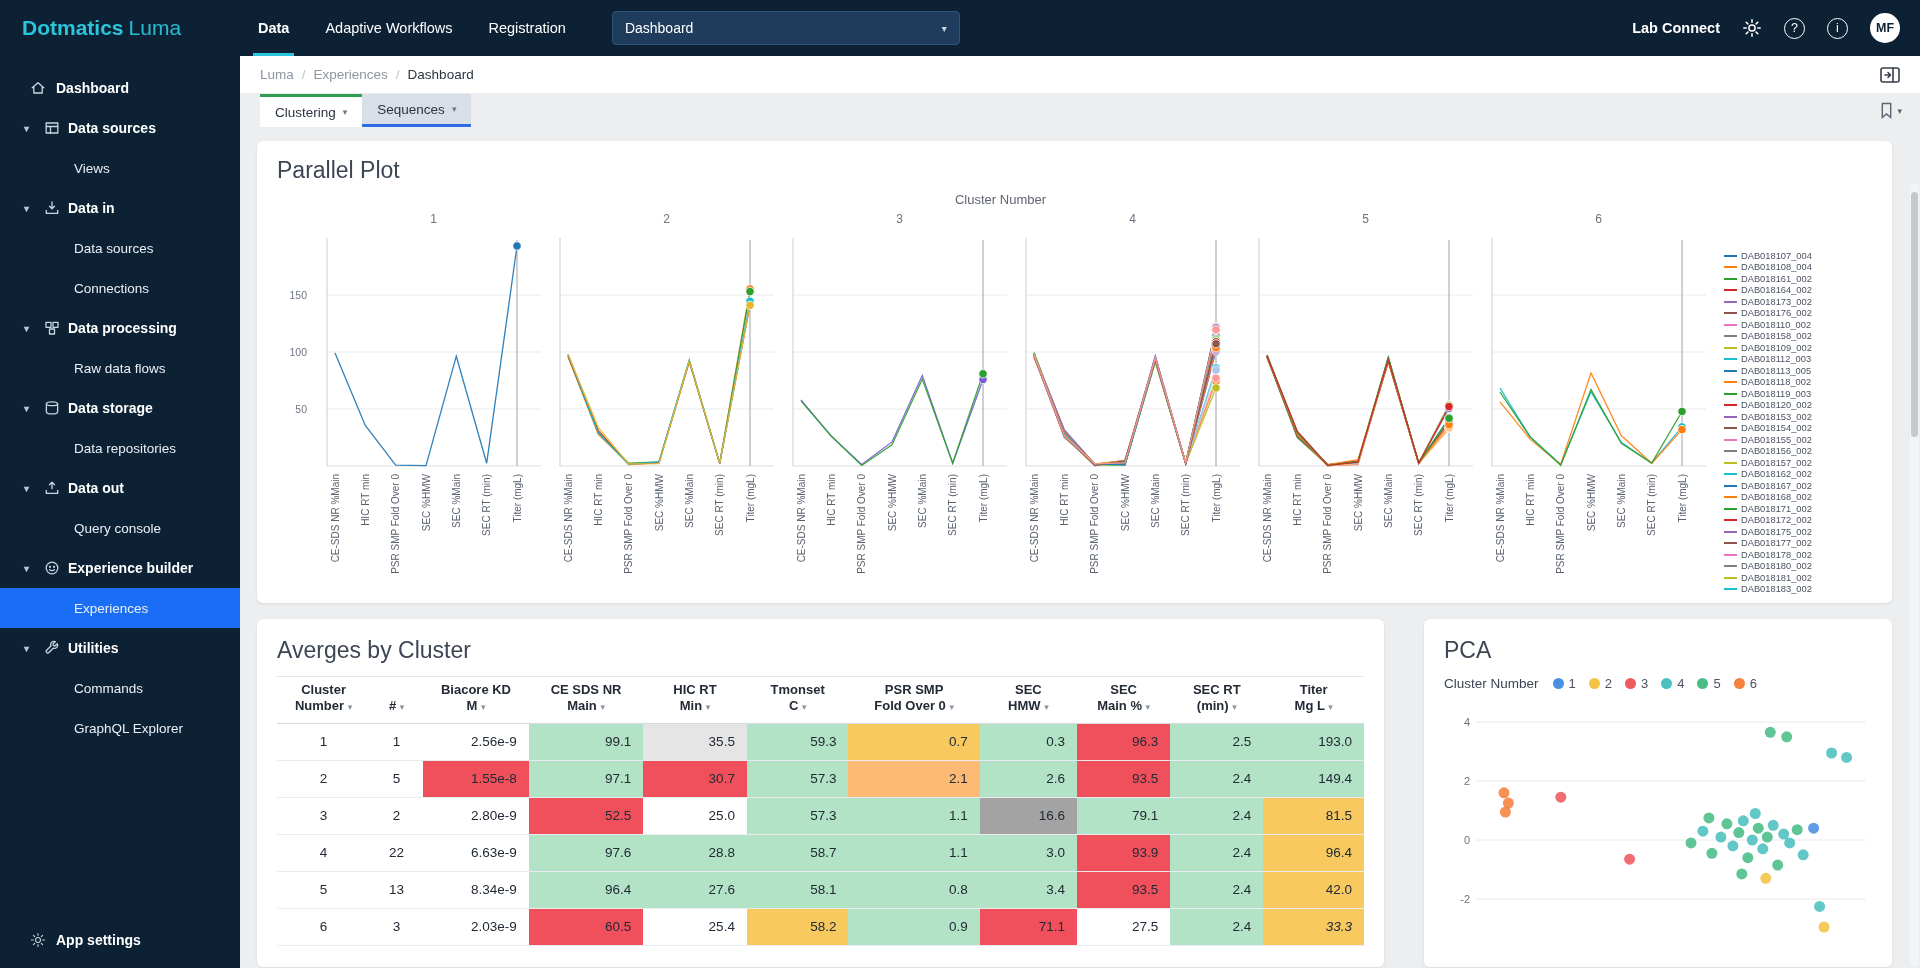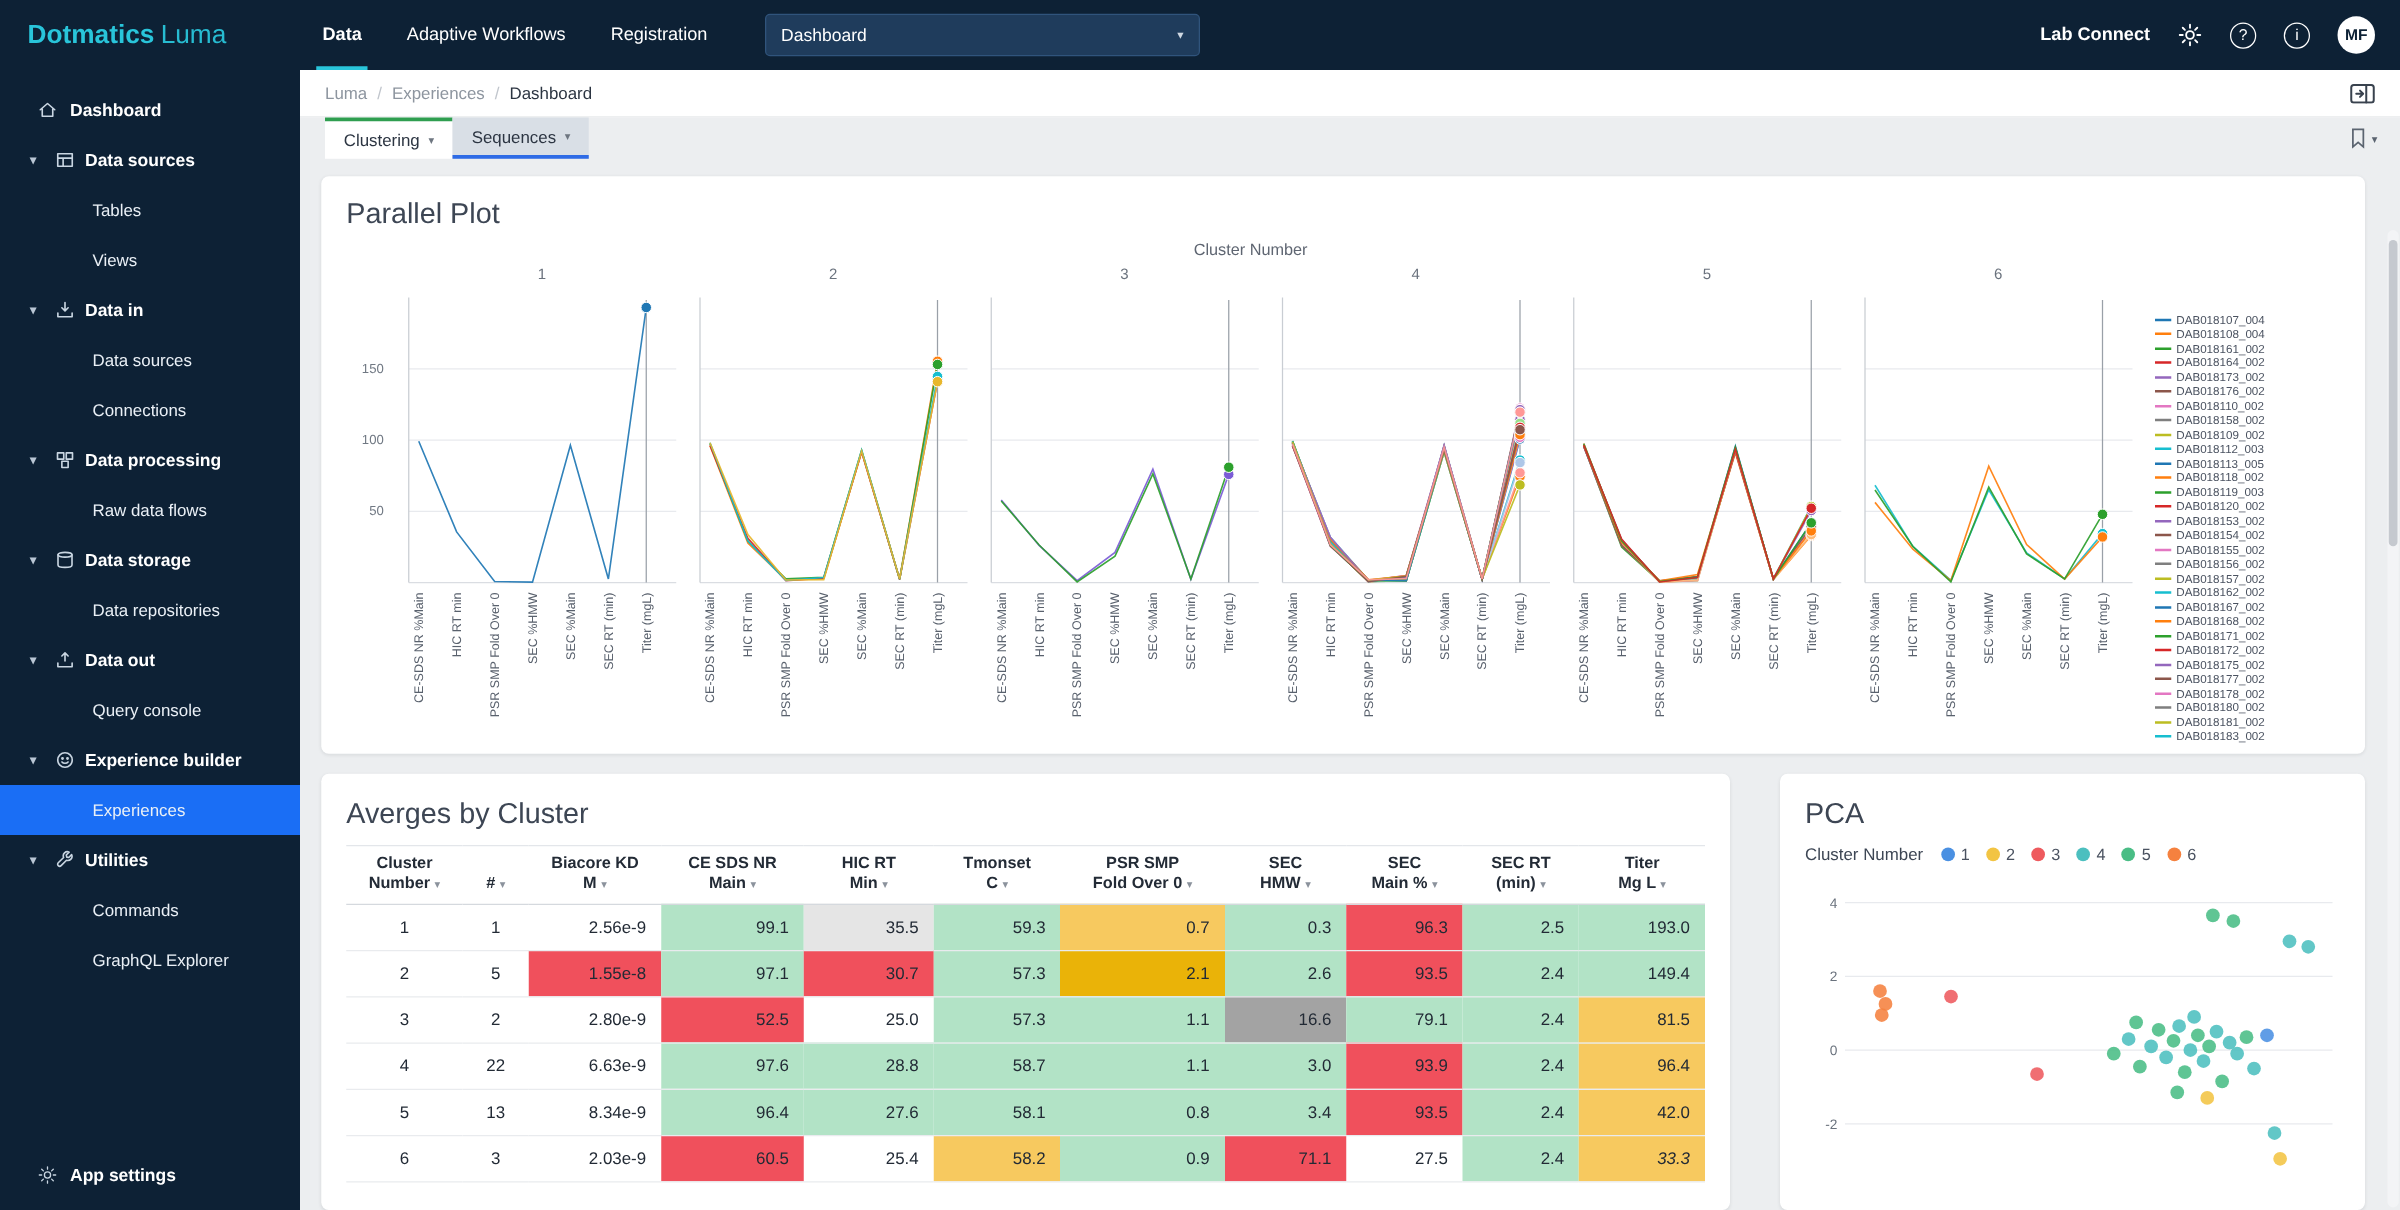--- a/index.html
+++ b/index.html
@@ -147,23 +147,20 @@
           </div>
           <div class="sb-item section">
             <span class="sb-chev">▾</span>
             <span class="sb-icon">
               <svg viewBox="0 0 16 16">
                 <rect x="2.2" y="3" width="11.6" height="10"></rect>
                 <path d="M2.2 6.5h11.6M6.5 6.5V13"></path>
               </svg>
             </span>
             <span class="sb-label">Data sources</span>
-          </div>
-          <div class="sb-item child">
-            <span class="sb-label">Tables</span>
           </div>
           <div class="sb-item child">
             <span class="sb-label">Views</span>
           </div>
           <div class="sb-item section">
             <span class="sb-chev">▾</span>
             <span class="sb-icon">
               <svg viewBox="0 0 16 16">
                 <path d="M8 2v6.4M5.5 6.2 8 8.7l2.5-2.5M2.3 10.4v3h11.4v-3"></path>
               </svg>
@@ -681,21 +678,21 @@
                     <td style="background: rgb(178, 227, 198);">2.5</td>
                     <td style="background: rgb(178, 227, 198);">193.0</td>
                   </tr>
                   <tr>
                     <td>2</td>
                     <td>5</td>
                     <td style="background: rgb(240, 80, 92); text-align: right;">1.55e-8</td>
                     <td style="background: rgb(178, 227, 198);">97.1</td>
                     <td style="background: rgb(240, 80, 92);">30.7</td>
                     <td style="background: rgb(178, 227, 198);">57.3</td>
-                    <td style="background: #eab308;">2.1</td>
+                    <td style="background: #fdba74;">2.1</td>
                     <td style="background: rgb(178, 227, 198);">2.6</td>
                     <td style="background: rgb(240, 80, 92);">93.5</td>
                     <td style="background: rgb(178, 227, 198);">2.4</td>
                     <td style="background: rgb(178, 227, 198);">149.4</td>
                   </tr>
                   <tr>
                     <td>3</td>
                     <td>2</td>
                     <td>2.80e-9</td>
                     <td style="background: rgb(240, 80, 92);">52.5</td>

